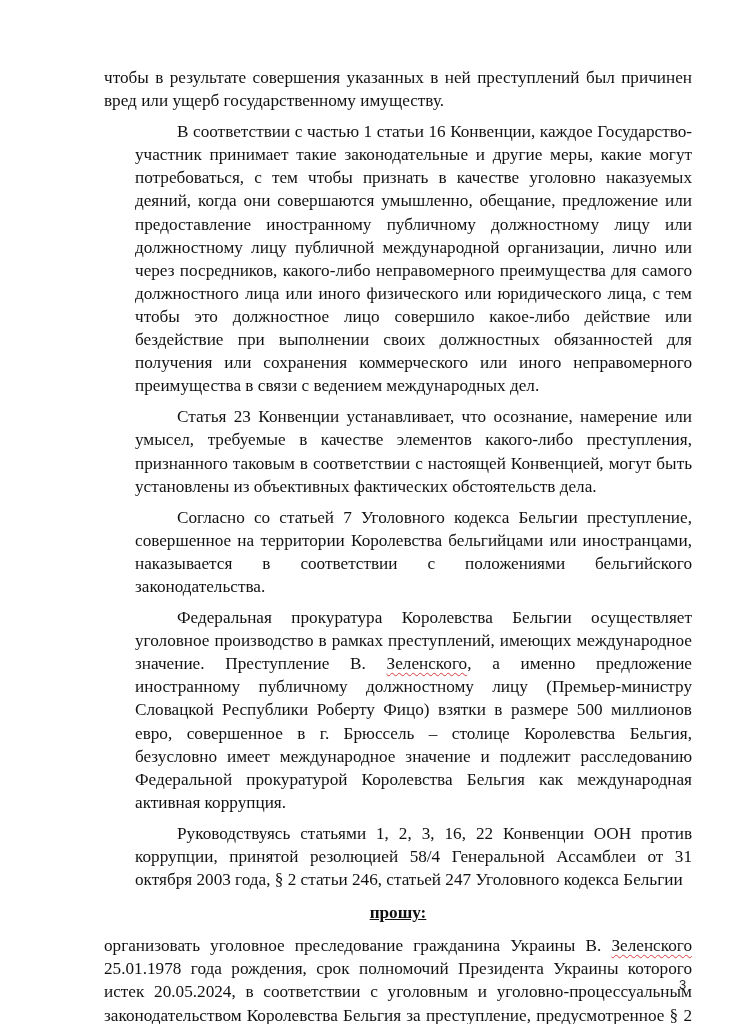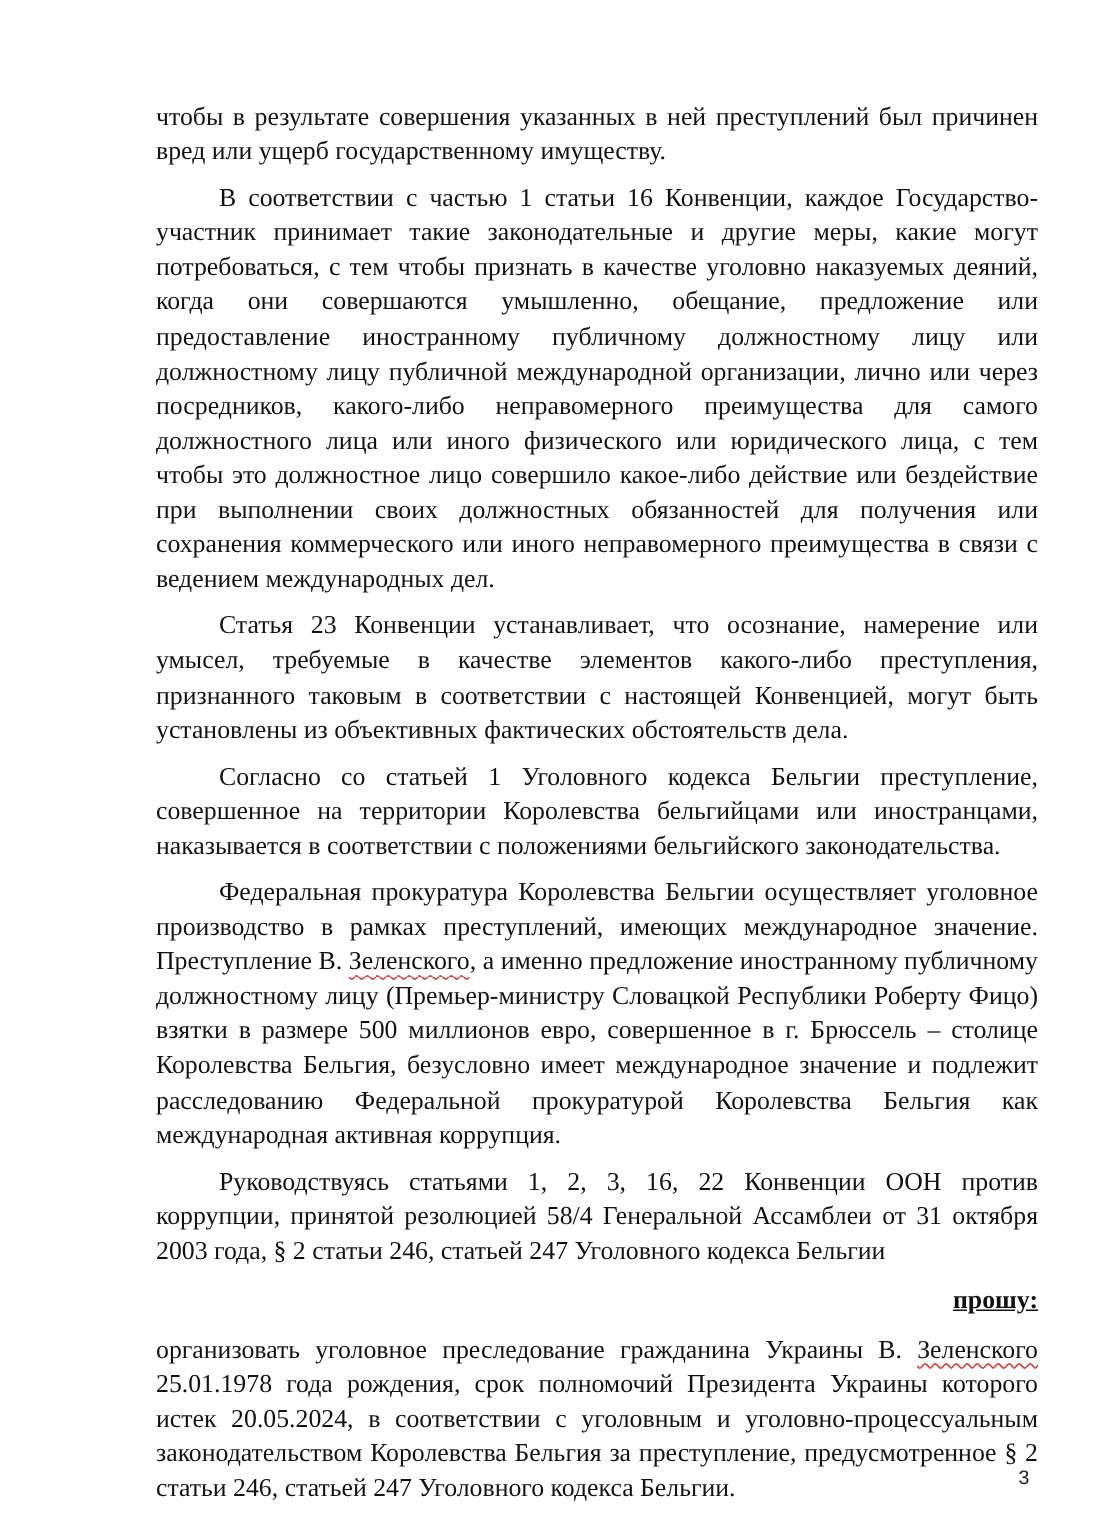--- a/index.html
+++ b/index.html
@@ -21,23 +21,23 @@
       font-family: Liberation Serif, serif;
       font-size: 17.2px;
       line-height: 23.1px;
       color: #111111;
     }
     .para {
       margin: 0 0 8px 0;
       text-align: justify;
       text-align-last: left;
     }
-    .para.indent { text-indent: 42px; }
+    .para.indent { text-indent: 42px; margin-left: 31px; }
     .heading {
-      text-align: right;
+      text-align: center;
       font-weight: bold;
       text-decoration: underline;
       margin: 10px 0 10px 0;
     }
     .spell {
       text-decoration: underline wavy #d83b3b;
       text-decoration-thickness: 1px;
       text-underline-offset: 3px;
     }
     .page-number {
@@ -52,21 +52,21 @@
 </head>
 <body>
 
 <div class="page">
   <p class="para">чтобы в результате совершения указанных в ней преступлений был причинен вред или ущерб государственному имуществу.</p>
 
   <p class="para indent">В соответствии с частью 1 статьи 16 Конвенции, каждое Государство-участник принимает такие законодательные и другие меры, какие могут потребоваться, с тем чтобы признать в качестве уголовно наказуемых деяний, когда они совершаются умышленно, обещание, предложение или предоставление иностранному публичному должностному лицу или должностному лицу публичной международной организации, лично или через посредников, какого-либо неправомерного преимущества для самого должностного лица или иного физического или юридического лица, с тем чтобы это должностное лицо совершило какое-либо действие или бездействие при выполнении своих должностных обязанностей для получения или сохранения коммерческого или иного неправомерного преимущества в связи с ведением международных дел.</p>
 
   <p class="para indent">Статья 23 Конвенции устанавливает, что осознание, намерение или умысел, требуемые в качестве элементов какого-либо преступления, признанного таковым в соответствии с настоящей Конвенцией, могут быть установлены из объективных фактических обстоятельств дела.</p>
 
-  <p class="para indent">Согласно со статьей 1 Уголовного кодекса Бельгии преступление, совершенное на территории Королевства бельгийцами или иностранцами, наказывается в соответствии с положениями бельгийского законодательства.</p>
+  <p class="para indent">Согласно со статьей 7 Уголовного кодекса Бельгии преступление, совершенное на территории Королевства бельгийцами или иностранцами, наказывается в соответствии с положениями бельгийского законодательства.</p>
 
   <p class="para indent"><span>Федеральная прокуратура Королевства Бельгии осуществляет уголовное производство в рамках преступлений, имеющих международное значение. Преступление В. </span><span class="spell">Зеленского</span><span>, а именно предложение иностранному публичному должностному лицу (Премьер-министру Словацкой Республики Роберту Фицо) взятки в размере 500 миллионов евро, совершенное в г. Брюссель – столице Королевства Бельгия, безусловно имеет международное значение и подлежит расследованию Федеральной прокуратурой Королевства Бельгия как международная активная коррупция.</span></p>
 
   <p class="para indent">Руководствуясь статьями 1, 2, 3, 16, 22 Конвенции ООН против коррупции, принятой резолюцией 58/4 Генеральной Ассамблеи от 31 октября 2003 года, § 2 статьи 246, статьей 247 Уголовного кодекса Бельгии</p>
 
   <p class="heading">прошу:</p>
 
   <p class="para"><span>организовать уголовное преследование гражданина Украины В. </span><span class="spell">Зеленского</span><span> 25.01.1978 года рождения, срок полномочий Президента Украины которого истек 20.05.2024, в соответствии с уголовным и уголовно-процессуальным законодательством Королевства Бельгия за преступление, предусмотренное § 2 статьи 246, статьей 247 Уголовного кодекса Бельгии.</span></p>
 </div>
 

